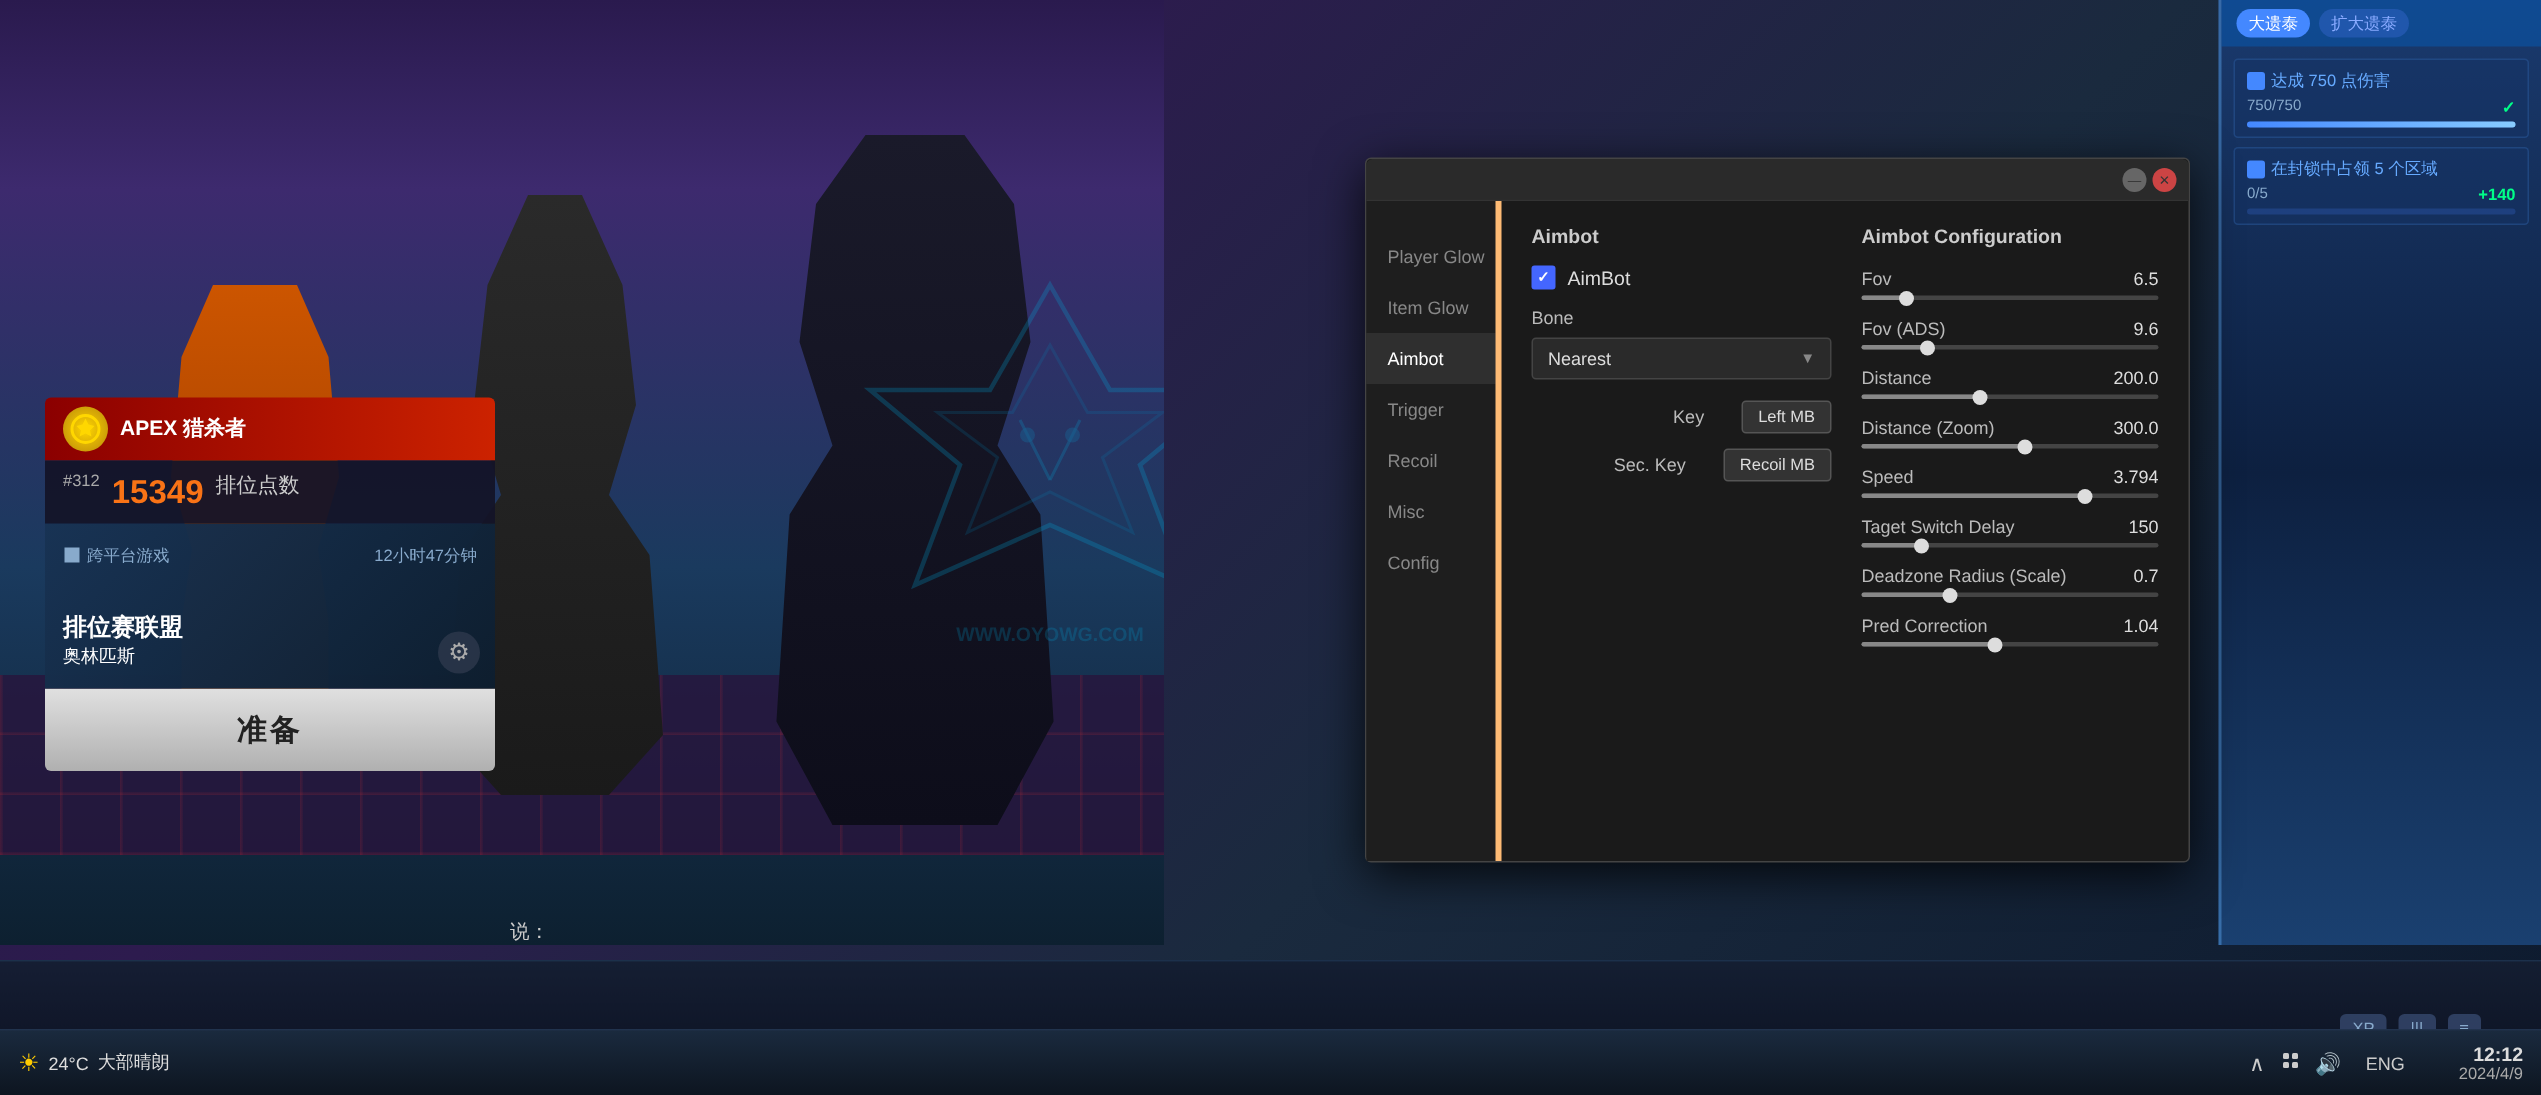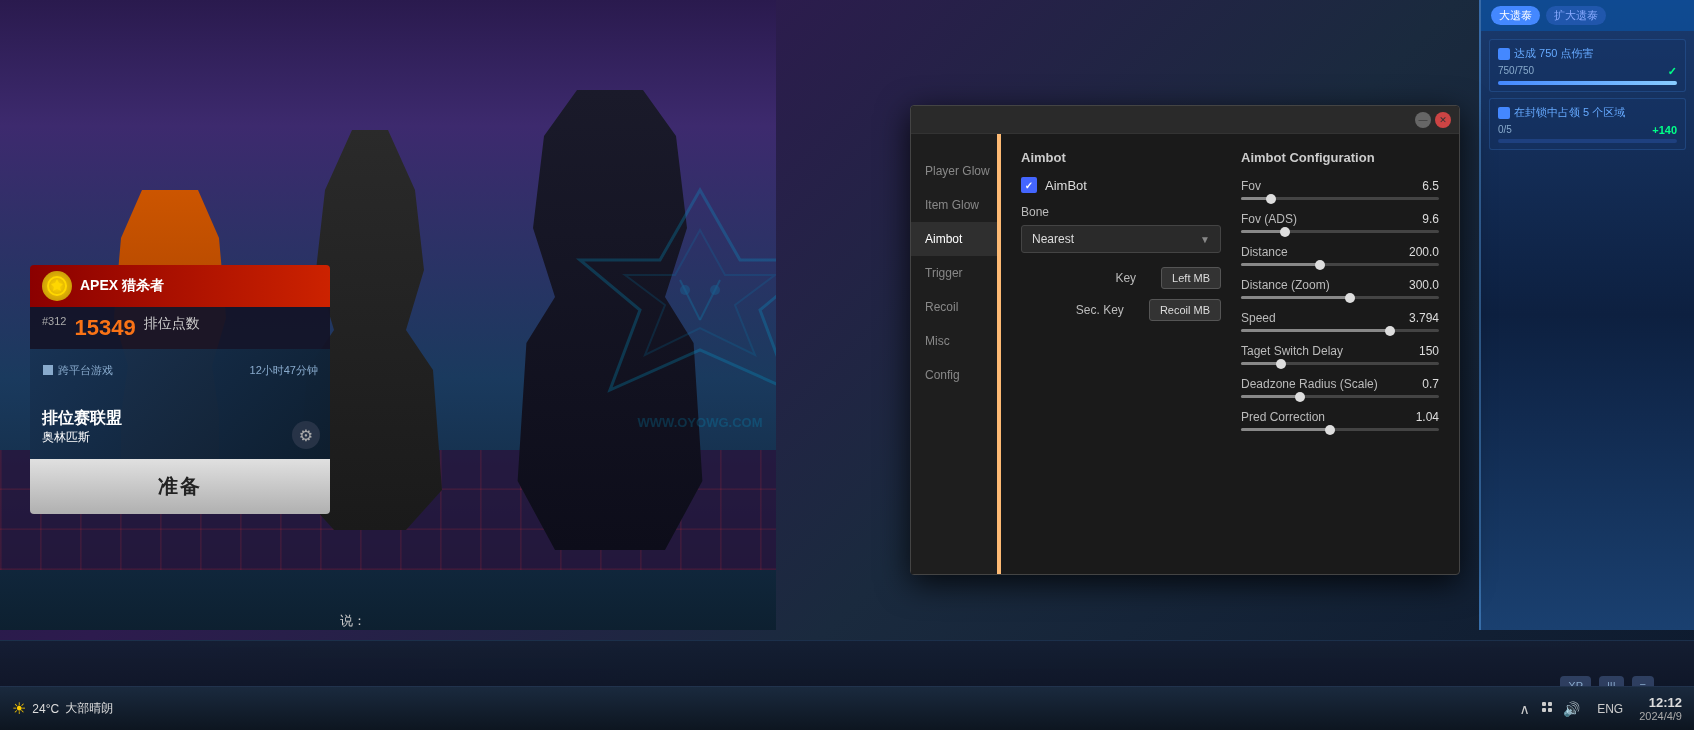--- a/index.html
+++ b/index.html
@@ -557,20 +557,21 @@
     }
 
     .taskbar-time-main {
       font-size: 13px;
       font-weight: bold;
     }
 
     .taskbar-time-date {
       font-size: 11px;
       color: #aaa;
+      margin-left: 20px;
     }
 
     .taskbar-sys-icons {
       display: flex;
       align-items: center;
       gap: 10px;
     }
 
     .sys-icon {
       color: #ccc;

